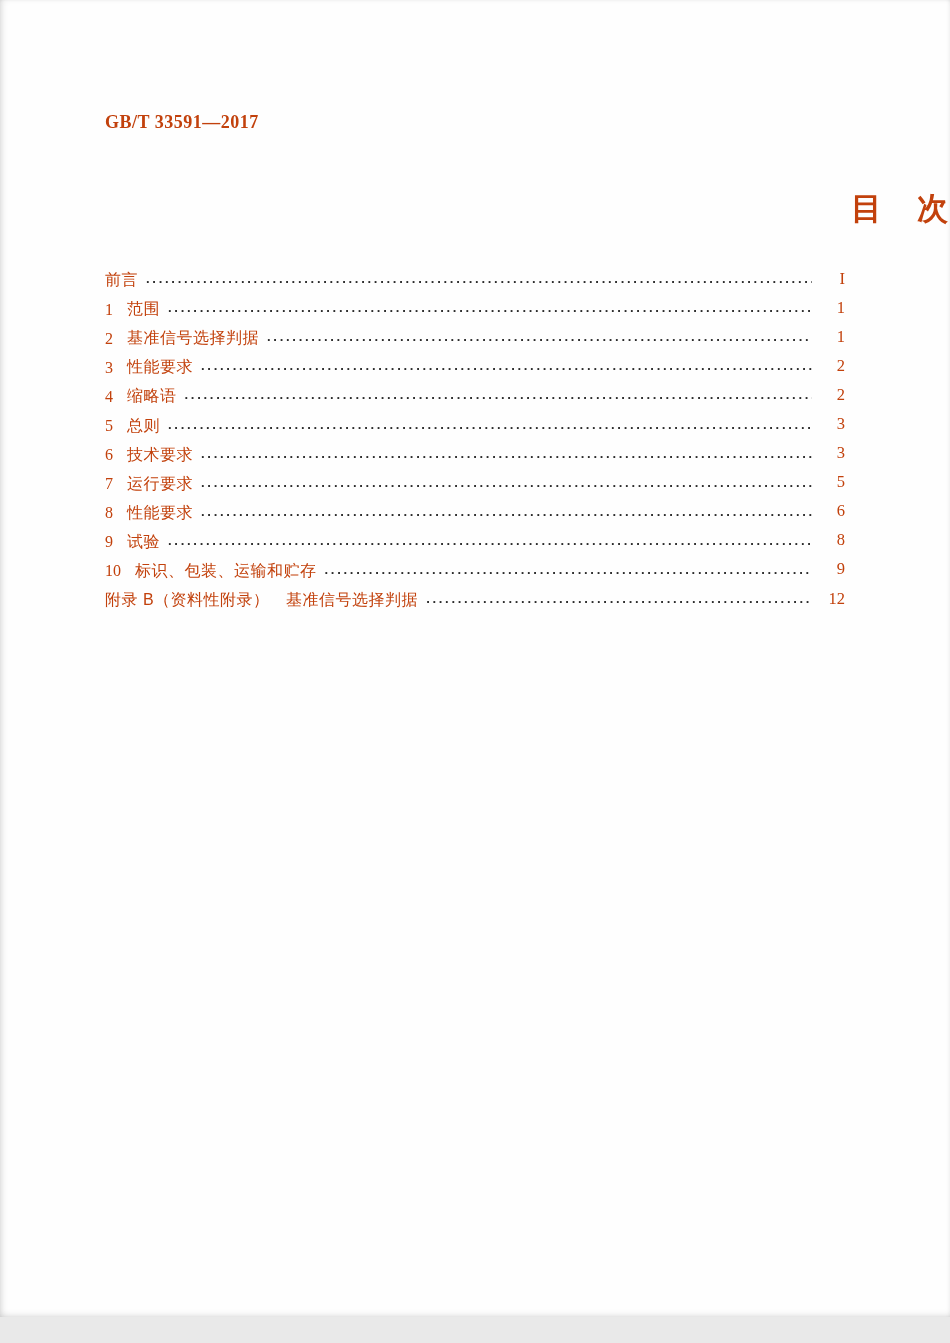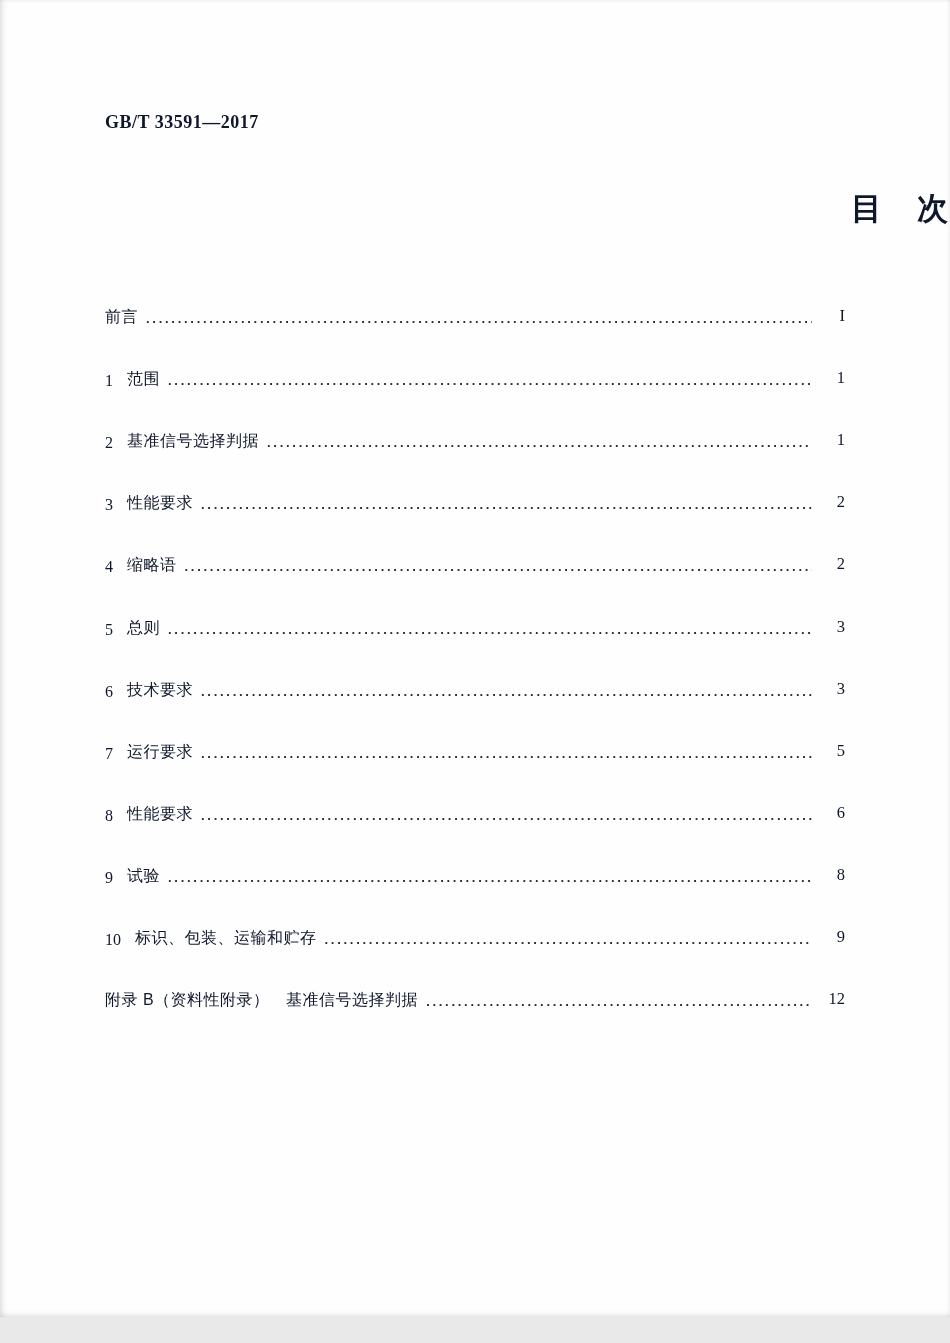--- a/index.html
+++ b/index.html
@@ -6,21 +6,21 @@
     margin: 0;
     padding: 0;
     background: #e9e9e9;
   }
   .page {
     position: relative;
     width: 950px;
     height: 1317px;
     margin: 0 auto;
     background: #fefefe;
-    color: #0f172a;
+    color: #c2410c;
     font-family: "Liberation Sans", sans-serif;
     box-shadow: inset 4px 0 8px -4px rgba(0,0,0,0.18),
                 inset 0 -4px 8px -4px rgba(0,0,0,0.14),
                 inset -2px 0 5px -3px rgba(0,0,0,0.08),
                 inset 0 2px 4px -3px rgba(0,0,0,0.06);
     overflow: hidden;
   }
   .doc-code {
     position: absolute;
     left: 105px;
@@ -41,25 +41,24 @@
     letter-spacing: 2px;
   }
   .toc {
     position: absolute;
     left: 105px;
     top: 266px;
     width: 740px;
   }
   .toc-row {
     display: flex;
-    align-items: flex-end;
+    align-items: center;
     height: 29.1px;
     font-size: 16px;
     white-space: nowrap;
-    margin-top: 33px;
   }
   .toc-num {
     font-family: "Liberation Serif", serif;
     margin-right: 14px;
   }
   .toc-num:empty { display: none; }
   .toc-title { letter-spacing: 0.5px; }
   .dot-leader {
     flex: 1;
     overflow: hidden;

